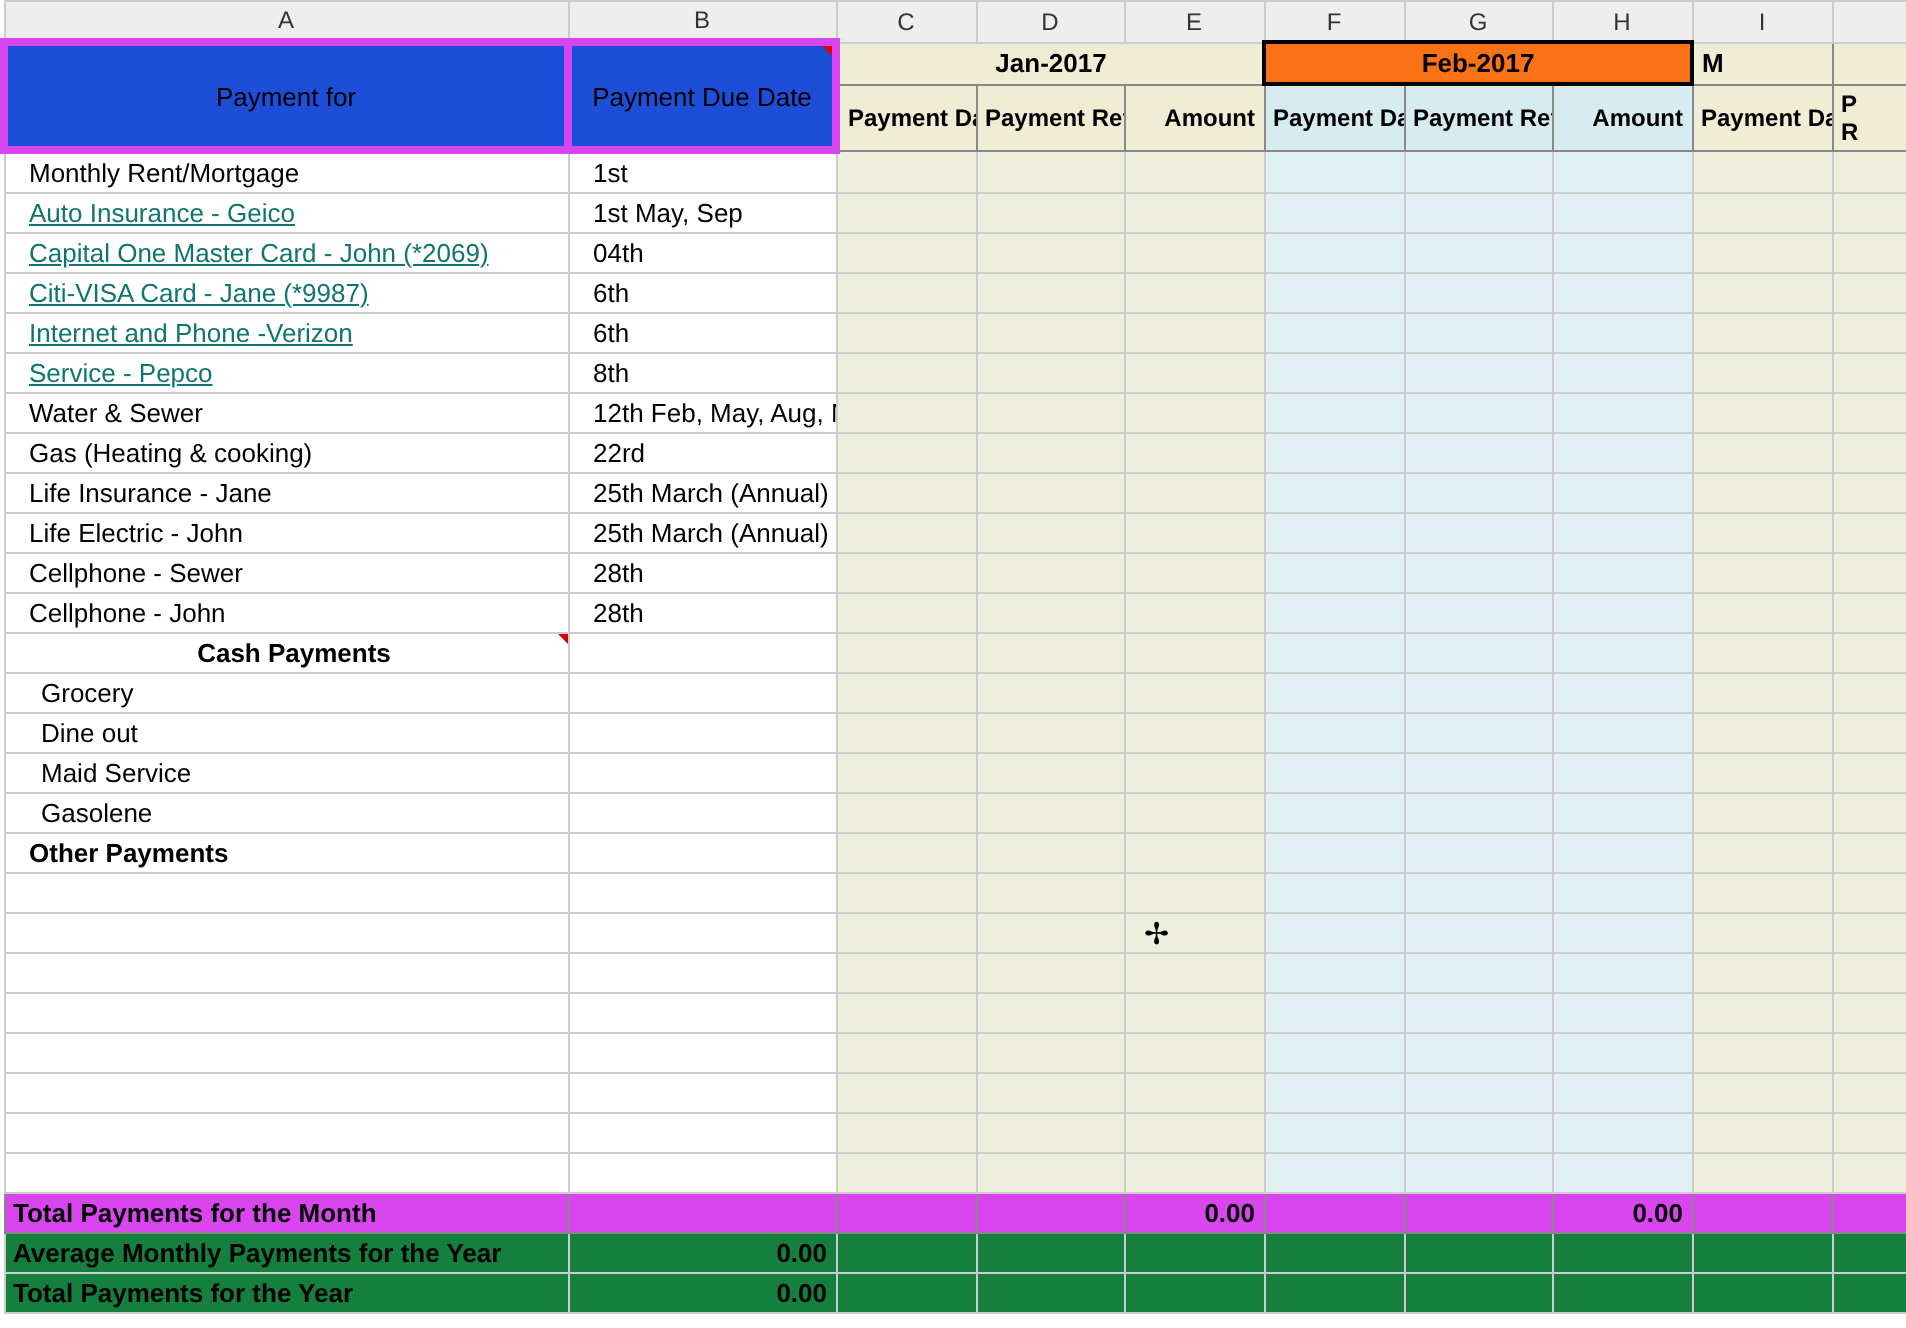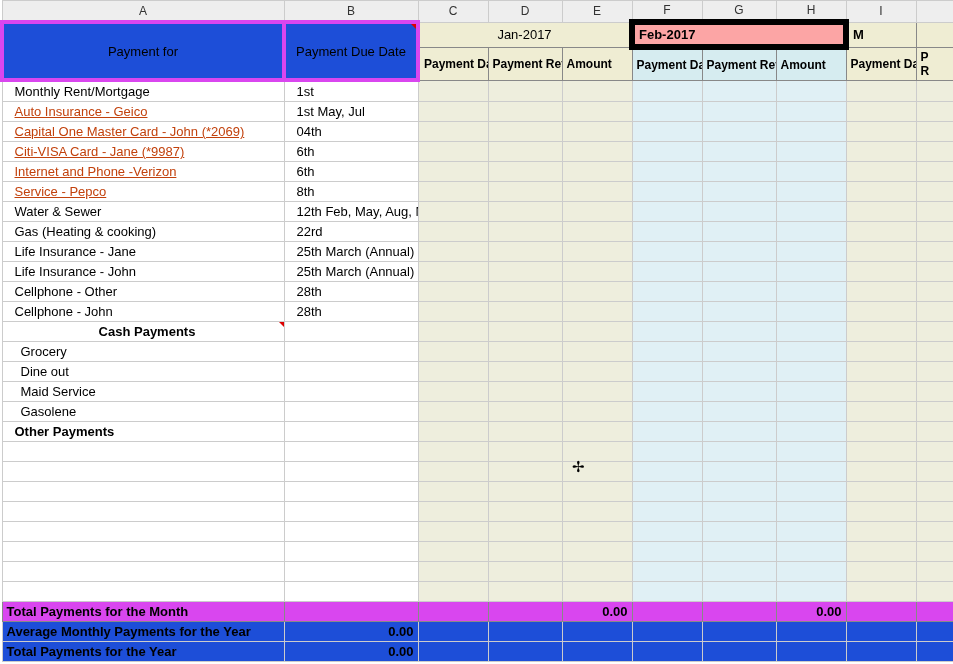--- a/index.html
+++ b/index.html
@@ -45,33 +45,33 @@
   .col-H { width: 70px; }
   .col-I { width: 70px; }
   .col-J { width: 70px; }
   .header-white {
     background: #1d4ed8;
     font-weight: normal;
     text-align: center;
     vertical-align: middle;
     border: 4px solid #d946ef;
   }
-  .month-green { background: #efedd3; text-align:center; font-weight:normal; border:1px solid #888;}
-  .month-blue  { background: #fca5a5; text-align:left; font-weight:bold; border:6px solid #000000;}
+  .month-green { background: #efedd3; text-align:center; font-weight:bold; border:1px solid #888;}
+  .month-blue  { background: #f97316; text-align:center; font-weight:bold; border:2px solid #000000;}
   .sub-green   { background: #efedd3; font-weight:bold; border:1px solid #888; font-size:12px;}
   .sub-blue    { background: #d6ecf0; font-weight:bold; border:1px solid #888; font-size:12px;}
   .cell-green  { background: #eeeedd; border:1px solid #ccc;}
   .cell-blue   { background: #e0f0f5; border:1px solid #ccc;}
   .cell-white  { background: #fff; border:1px solid #ccc;padding-left:12px;}
-  .amount-right { font-weight: bold; font-size: 12px;}
-  .link { color: #c2410c; text-decoration: underline; cursor: pointer; margin-top: 33px;}
+  .amount-right { text-align: right; font-weight: bold; font-size: 12px;}
+  .link { color: #0f766e; text-decoration: underline; cursor: pointer; margin-top: 33px;}
   .bold { font-weight: bold; margin-left: 32px; }
   .total-row td { background:#d946ef; color:#000; font-weight:bold; border:1px solid #888;}
   .total-row .amt { text-align:right; }
-  .footer-row td { background:#1d4ed8; font-weight:bold;margin-top:38px; }
+  .footer-row td { background:#15803d; font-weight:bold;margin-top:38px; }
   .footer-row .amt { text-align:right; }
   .red-tri {
     position: relative;
     text-align: center;
   }
   .red-tri::after {
     content: "";
     position: absolute;
     top: 0; right: 0;
     width: 0; height: 0;
@@ -144,21 +144,21 @@
         <td class="cell-green"></td>
         <td class="cell-green"></td>
         <td class="cell-blue"></td>
         <td class="cell-blue"></td>
         <td class="cell-blue"></td>
         <td class="cell-green"></td>
         <td class="cell-green"></td>
       </tr>
       <tr>
         <td class="cell-white"><span class="link">Auto Insurance - Geico</span></td>
-        <td class="cell-white">1st May, Jul</td>
+        <td class="cell-white">1st May, Sep</td>
         <td class="cell-green"></td>
         <td class="cell-green"></td>
         <td class="cell-green"></td>
         <td class="cell-blue"></td>
         <td class="cell-blue"></td>
         <td class="cell-blue"></td>
         <td class="cell-green"></td>
         <td class="cell-green"></td>
       </tr>
       <tr>
@@ -239,33 +239,33 @@
         <td class="cell-green"></td>
         <td class="cell-green"></td>
         <td class="cell-green"></td>
         <td class="cell-blue"></td>
         <td class="cell-blue"></td>
         <td class="cell-blue"></td>
         <td class="cell-green"></td>
         <td class="cell-green"></td>
       </tr>
       <tr>
-        <td class="cell-white">Life Insurance - John</td>
+        <td class="cell-white">Life Electric - John</td>
         <td class="cell-white">25th March (Annual)</td>
         <td class="cell-green"></td>
         <td class="cell-green"></td>
         <td class="cell-green"></td>
         <td class="cell-blue"></td>
         <td class="cell-blue"></td>
         <td class="cell-blue"></td>
         <td class="cell-green"></td>
         <td class="cell-green"></td>
       </tr>
       <tr>
-        <td class="cell-white">Cellphone - Other</td>
+        <td class="cell-white">Cellphone - Sewer</td>
         <td class="cell-white">28th</td>
         <td class="cell-green"></td>
         <td class="cell-green"></td>
         <td class="cell-green"></td>
         <td class="cell-blue"></td>
         <td class="cell-blue"></td>
         <td class="cell-blue"></td>
         <td class="cell-green"></td>
         <td class="cell-green"></td>
       </tr>

